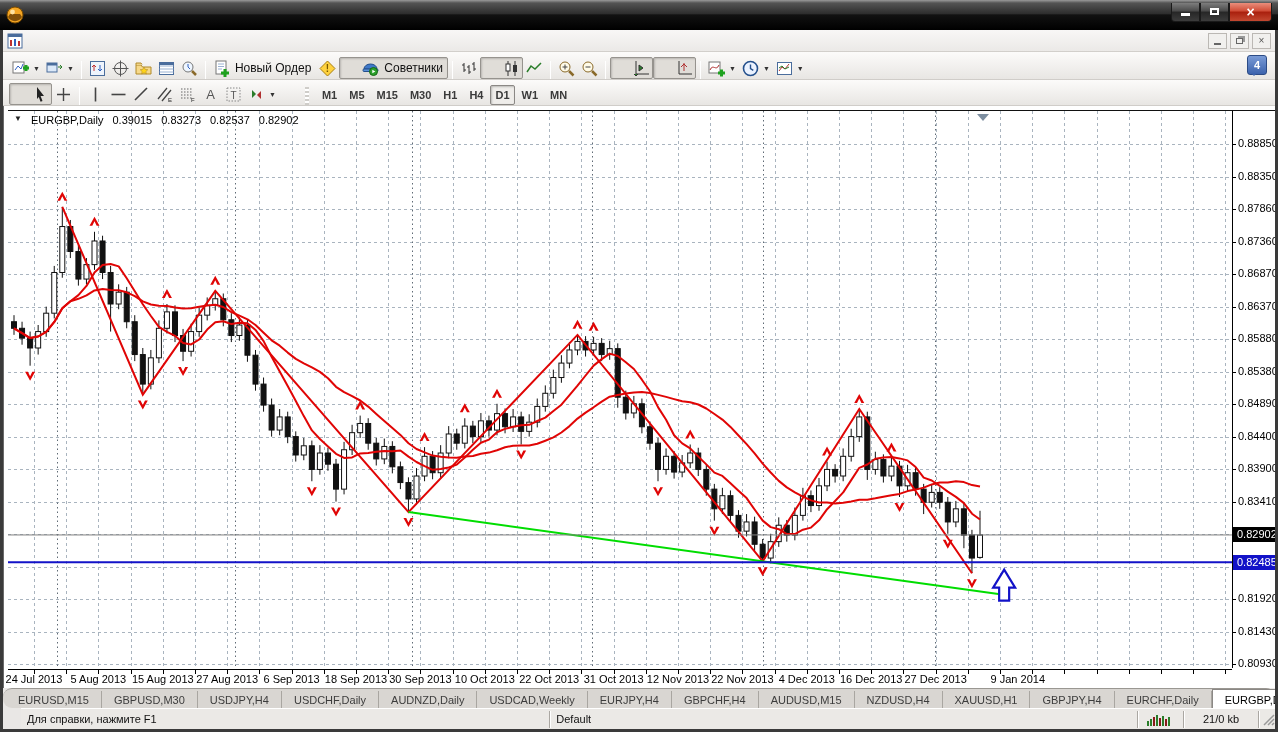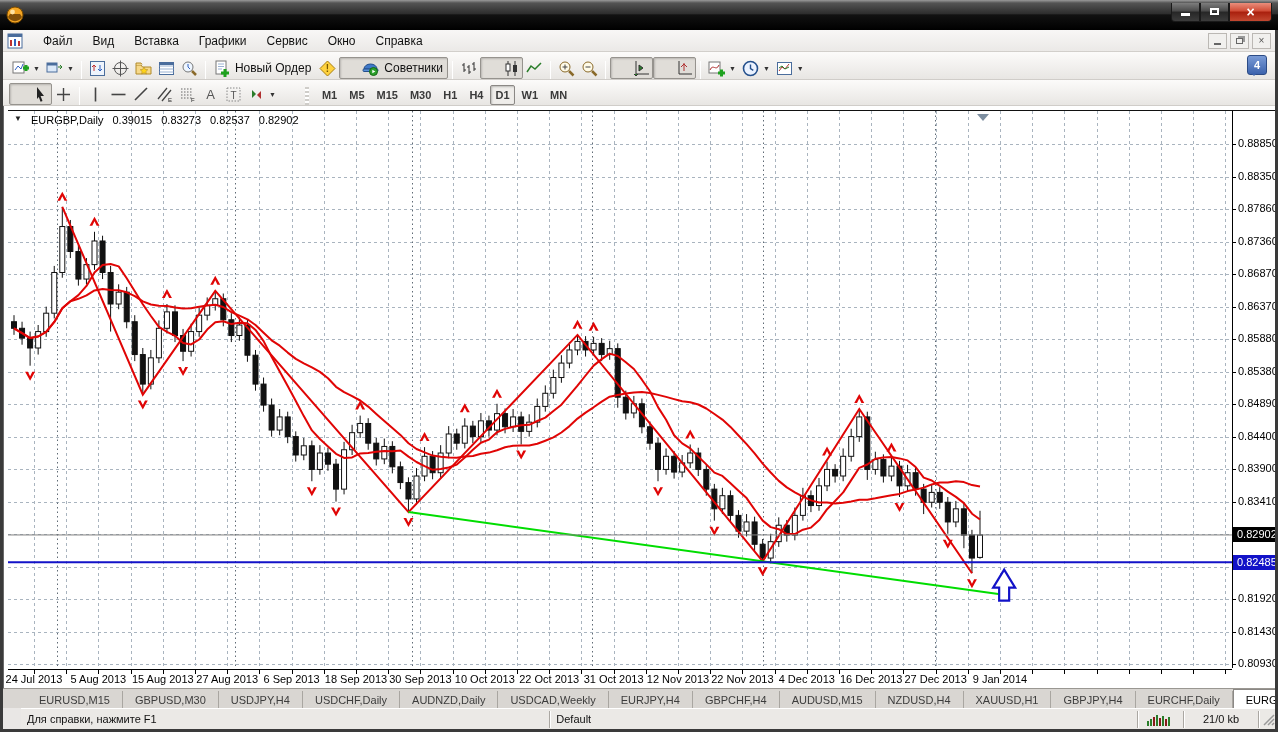--- a/index.html
+++ b/index.html
@@ -67,21 +67,21 @@
   .price-axis{position:absolute;left:1228px;top:4px;width:43px;height:558px;border-left:1px solid #000;border-top:1px solid #111;background:#fff;}
   .pl{position:absolute;left:5px;font-size:11px;color:#000;white-space:nowrap;}
   .pl:before{content:"";position:absolute;left:-5px;top:7px;width:3px;height:1px;background:#000;}
   .pbox{position:absolute;left:0;width:43px;height:15px;color:#fff;font-size:11px;line-height:15px;padding-left:4px;z-index:3;}
   .time-axis{position:absolute;left:4px;top:563px;width:1224px;height:18px;border-top:1px solid #000;background:#fff;}
   .tl{position:absolute;top:3px;width:90px;margin-left:-45px;text-align:center;font-size:11px;color:#000;white-space:nowrap;}
   .tick{position:absolute;top:0;width:1px;height:4px;background:#000;}
 
   
   .tabbar{position:absolute;left:3px;right:3px;top:688px;height:20px;background:#d9d6d2;border-top:1px solid #9a9792;
-    display:flex;align-items:flex-end;padding-left:24px;}
+    display:flex;align-items:flex-end;padding-left:3px;border-radius:9px;}
   .tab{font-size:11px;color:#3c3c3c;padding:3px 12px 3px;border-right:1px solid #a9a6a1;height:17px;white-space:nowrap;}
   .tab.active{background:#fff;border:1px solid #8b8885;border-bottom:none;height:19px;color:#000;padding-top:4px;}
 
   
   .statusbar{position:absolute;left:21px;right:3px;top:708px;height:21px;background:#ebe9e6;display:flex;align-items:center;
     border-top:1px solid #fff;font-size:11px;color:#111;}
   .sp{height:17px;display:flex;align-items:center;padding:0 6px;border-right:1px solid #aaa7a2;box-shadow:1px 0 0 #fff;}
   .sp1{width:555px;}
   .sp2{width:616px;}
   .sp3{width:48px;justify-content:center;}
@@ -116,29 +116,20 @@
   </div>
 
   <div class="menubar">
     <svg width="16" height="16">
       <rect x="1" y="1" width="14" height="14" fill="#fff" stroke="#4a6d9c"></rect>
       <rect x="1" y="1" width="14" height="3" fill="#4a6d9c"></rect>
       <rect x="3" y="7" width="2" height="6" fill="#c03030"></rect>
       <rect x="7" y="6" width="2" height="7" fill="#3060c0"></rect>
       <rect x="11" y="8" width="2" height="5" fill="#c03030"></rect>
     </svg>
-    <div class="menu-items">
-        <span class="menu-item">Файл</span>
-        <span class="menu-item">Вид</span>
-        <span class="menu-item">Вставка</span>
-        <span class="menu-item">Графики</span>
-        <span class="menu-item">Сервис</span>
-        <span class="menu-item">Окно</span>
-        <span class="menu-item">Справка</span>
-      </div>
     <div class="mdibtns">
       <div class="mdib">
           <div class="m-min"></div>
         </div>
       <div class="mdib">
           <div class="m-res"></div>
         </div>
       <div class="mdib">×</div>
     </div>
   </div>
@@ -753,21 +744,21 @@
         <div class="tl" style="left: 348px;">18 Sep 2013</div>
         <div class="tl" style="left: 412.4px;">30 Sep 2013</div>
         <div class="tl" style="left: 476.8px;">10 Oct 2013</div>
         <div class="tl" style="left: 541.2px;">22 Oct 2013</div>
         <div class="tl" style="left: 605.6px;">31 Oct 2013</div>
         <div class="tl" style="left: 670px;">12 Nov 2013</div>
         <div class="tl" style="left: 734.4px;">22 Nov 2013</div>
         <div class="tl" style="left: 798.8px;">4 Dec 2013</div>
         <div class="tl" style="left: 863.2px;">16 Dec 2013</div>
         <div class="tl" style="left: 927.6px;">27 Dec 2013</div>
-        <div class="tl" style="left: 992px;">9 Jan 2014</div>
+        <div class="tl" style="left: 992px; text-align: right;">9 Jan 2014</div>
         <div class="tick" style="left: 26px;"></div>
         <div class="tick" style="left: 58px;"></div>
         <div class="tick" style="left: 90px;"></div>
         <div class="tick" style="left: 123px;"></div>
         <div class="tick" style="left: 155px;"></div>
         <div class="tick" style="left: 187px;"></div>
         <div class="tick" style="left: 219px;"></div>
         <div class="tick" style="left: 251px;"></div>
         <div class="tick" style="left: 284px;"></div>
         <div class="tick" style="left: 316px;"></div>

